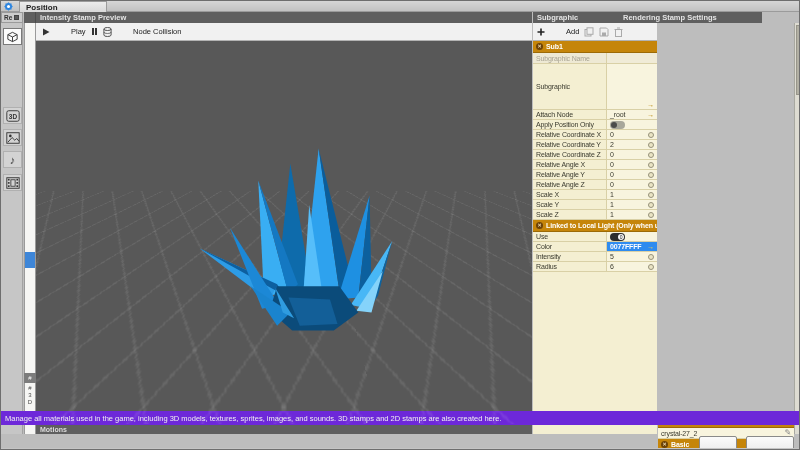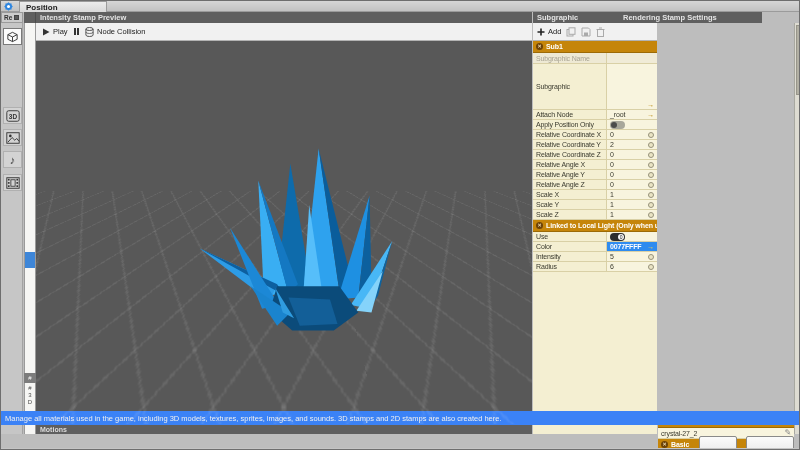--- a/index.html
+++ b/index.html
@@ -28,21 +28,21 @@
   .stripcorner{left:23px;top:11px;width:12px;height:11px;background:#5f5f5f;border-right:1px solid #4c4c4c;}
   .selsliver{left:24px;top:251px;width:10px;height:16px;background:#3e86d8;}
   .hashbox{left:23px;top:372px;width:12px;height:10px;background:#7c7c7c;color:#fff;font-size:6px;
            display:flex;align-items:center;justify-content:center;}
   .vlabel{left:23px;top:384px;width:12px;color:#4a4a4a;font-size:6px;line-height:7px;text-align:center;}
 
   
   .panel-h{height:11px;background:#5f5f5f;color:#e4e4e4;font-size:7.5px;font-weight:bold;
            display:flex;align-items:center;padding:0 4px;white-space:nowrap;overflow:hidden;}
   .toolbar{height:18px;background:#f1f1f1;border-bottom:1px solid #b3b3b3;display:flex;align-items:center;gap:6px;padding:0 6px;}
-  .tbtn{display:flex;align-items:center;gap:3px;font-size:7.5px;color:#222;}
+  .tbtn{display:flex;align-items:center;gap:21px;font-size:7.5px;color:#222;}
   .pausebars{display:flex;gap:1.5px;}
   .pausebars i{display:block;width:2px;height:7px;background:#333;}
   .ticon{opacity:.45;}
 
   
   .viewport{left:35px;top:40px;width:496px;height:383px;background:#585858;overflow:hidden;}
   .gridfloor{position:absolute;left:-45%;top:150px;width:190%;height:260%;
      background:
        repeating-linear-gradient(55deg, rgba(255,255,255,0.09) 0 1px, transparent 1px 24px),
        repeating-linear-gradient(-55deg, rgba(255,255,255,0.09) 0 1px, transparent 1px 24px);
@@ -73,21 +73,21 @@
   .tgl .knob{position:absolute;top:1px;width:6px;height:6px;border-radius:50%;font-size:5px;line-height:6px;text-align:center;}
   .tgl.off .knob{left:1px;background:#4c4c4c;}
   .tgl.on{background:#2d2d2d;}
   .tgl.on .knob{right:1px;background:#f6f6f6;color:#222;}
 
   
   .vsb{background:#dedcd2;border-left:1px solid #a8a8a0;}
   .vsb .thumb{position:absolute;left:1px;right:1px;background:#b2b0a4;border:1px solid #97958a;}
 
   
-  .statusbar{left:0;top:410px;width:100%;height:14px;background:#3b82f6;display:flex;align-items:center;padding:0 4px;}
+  .statusbar{left:0;top:410px;width:100%;height:14px;background:#6d28d9;display:flex;align-items:center;padding:0 4px;}
   .statusbar .txt{color:#f0f0f0;font-size:7.5px;white-space:nowrap;overflow:hidden;}
   .bottomstrip{left:0;top:447px;width:100%;height:3px;background:#c4c4c4;}
   .btn{position:absolute;top:435px;height:12px;display:flex;align-items:center;gap:3px;padding:16px 7px;
        background:linear-gradient(#fbfbfb,#d7d7d7);border:1px solid #8a8a8a;border-radius:2px;
        font-size:7.5px;color:#1e1e1e;}
   .ok-ic{width:8px;height:8px;background:#fff;border:1px solid #3a7bd5;color:#2a6fd0;font-size:6px;font-weight:bold;
          line-height:7px;text-align:center;border-radius:1px;}
   .x-ic{width:8px;height:8px;background:#fff;border:1px solid #d04848;color:#d03030;font-size:6px;font-weight:bold;
         line-height:7px;text-align:center;border-radius:1px;}
 </style>

